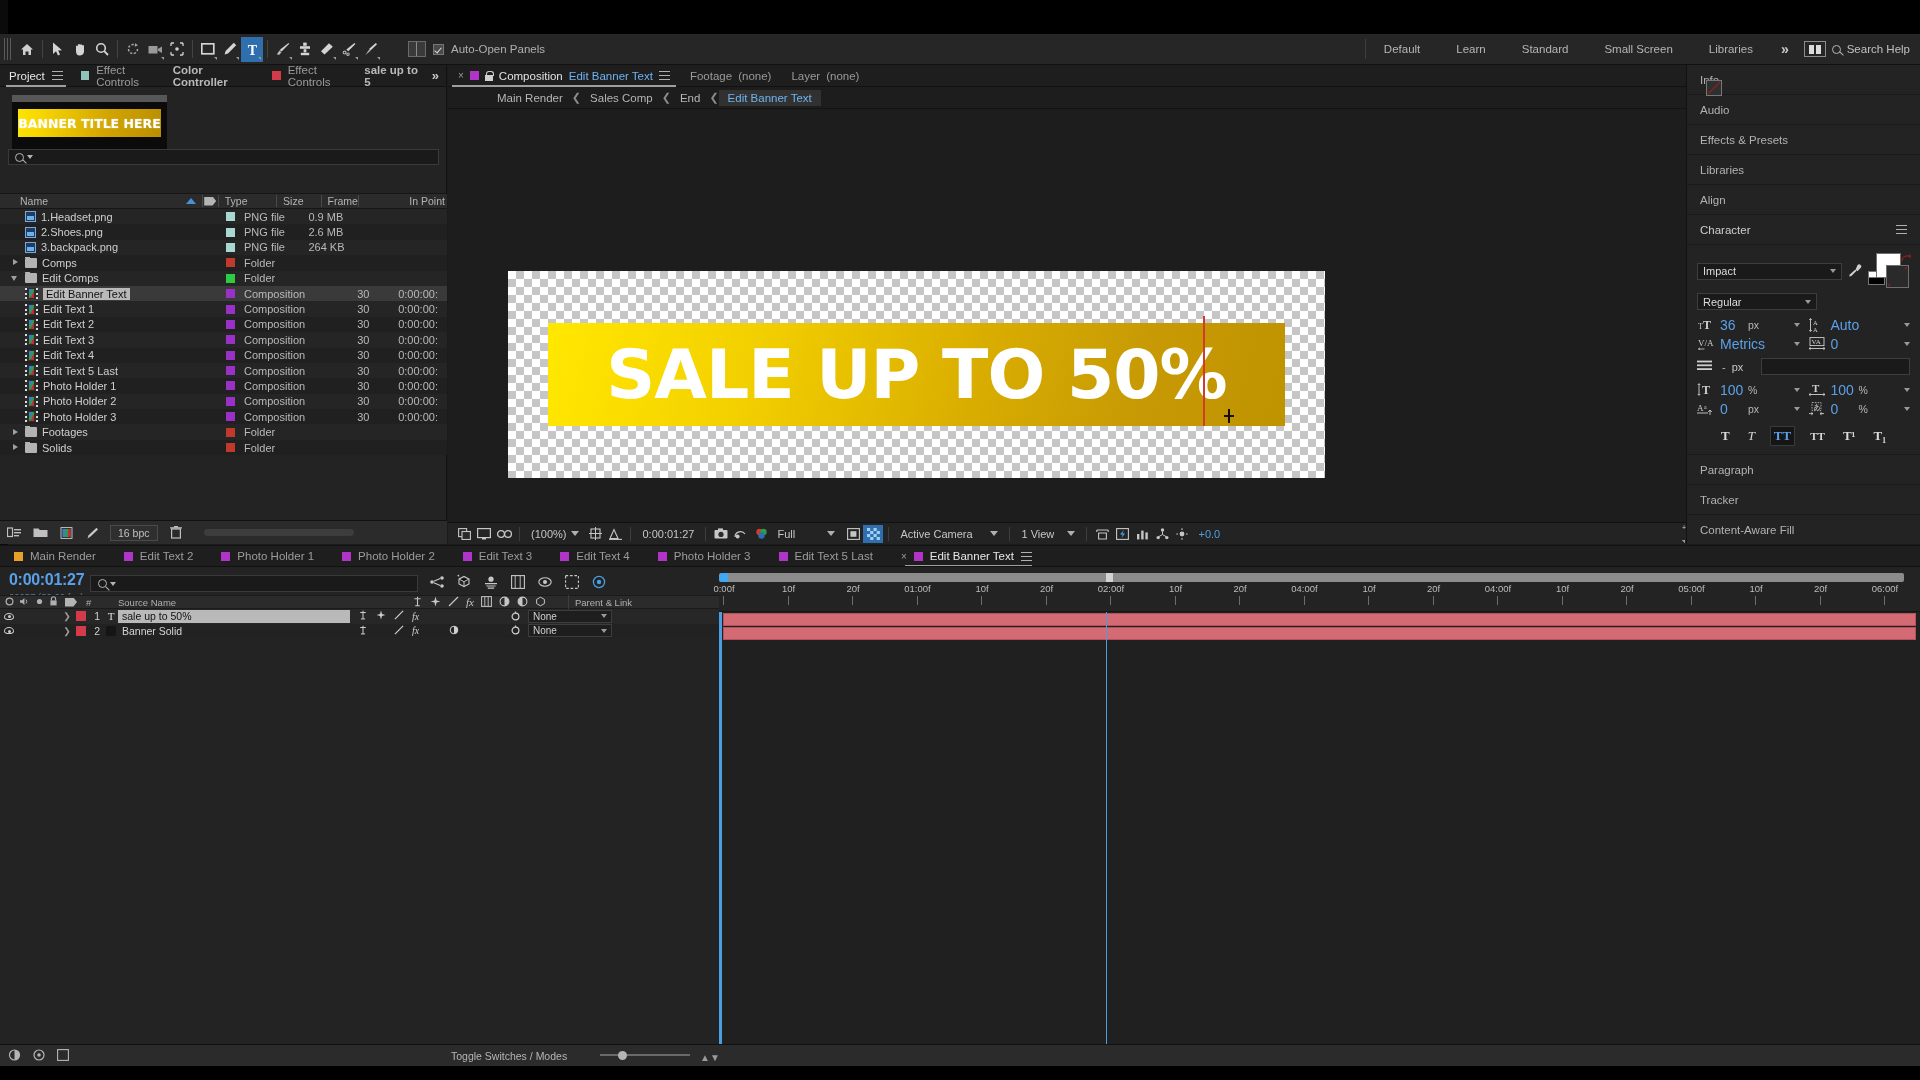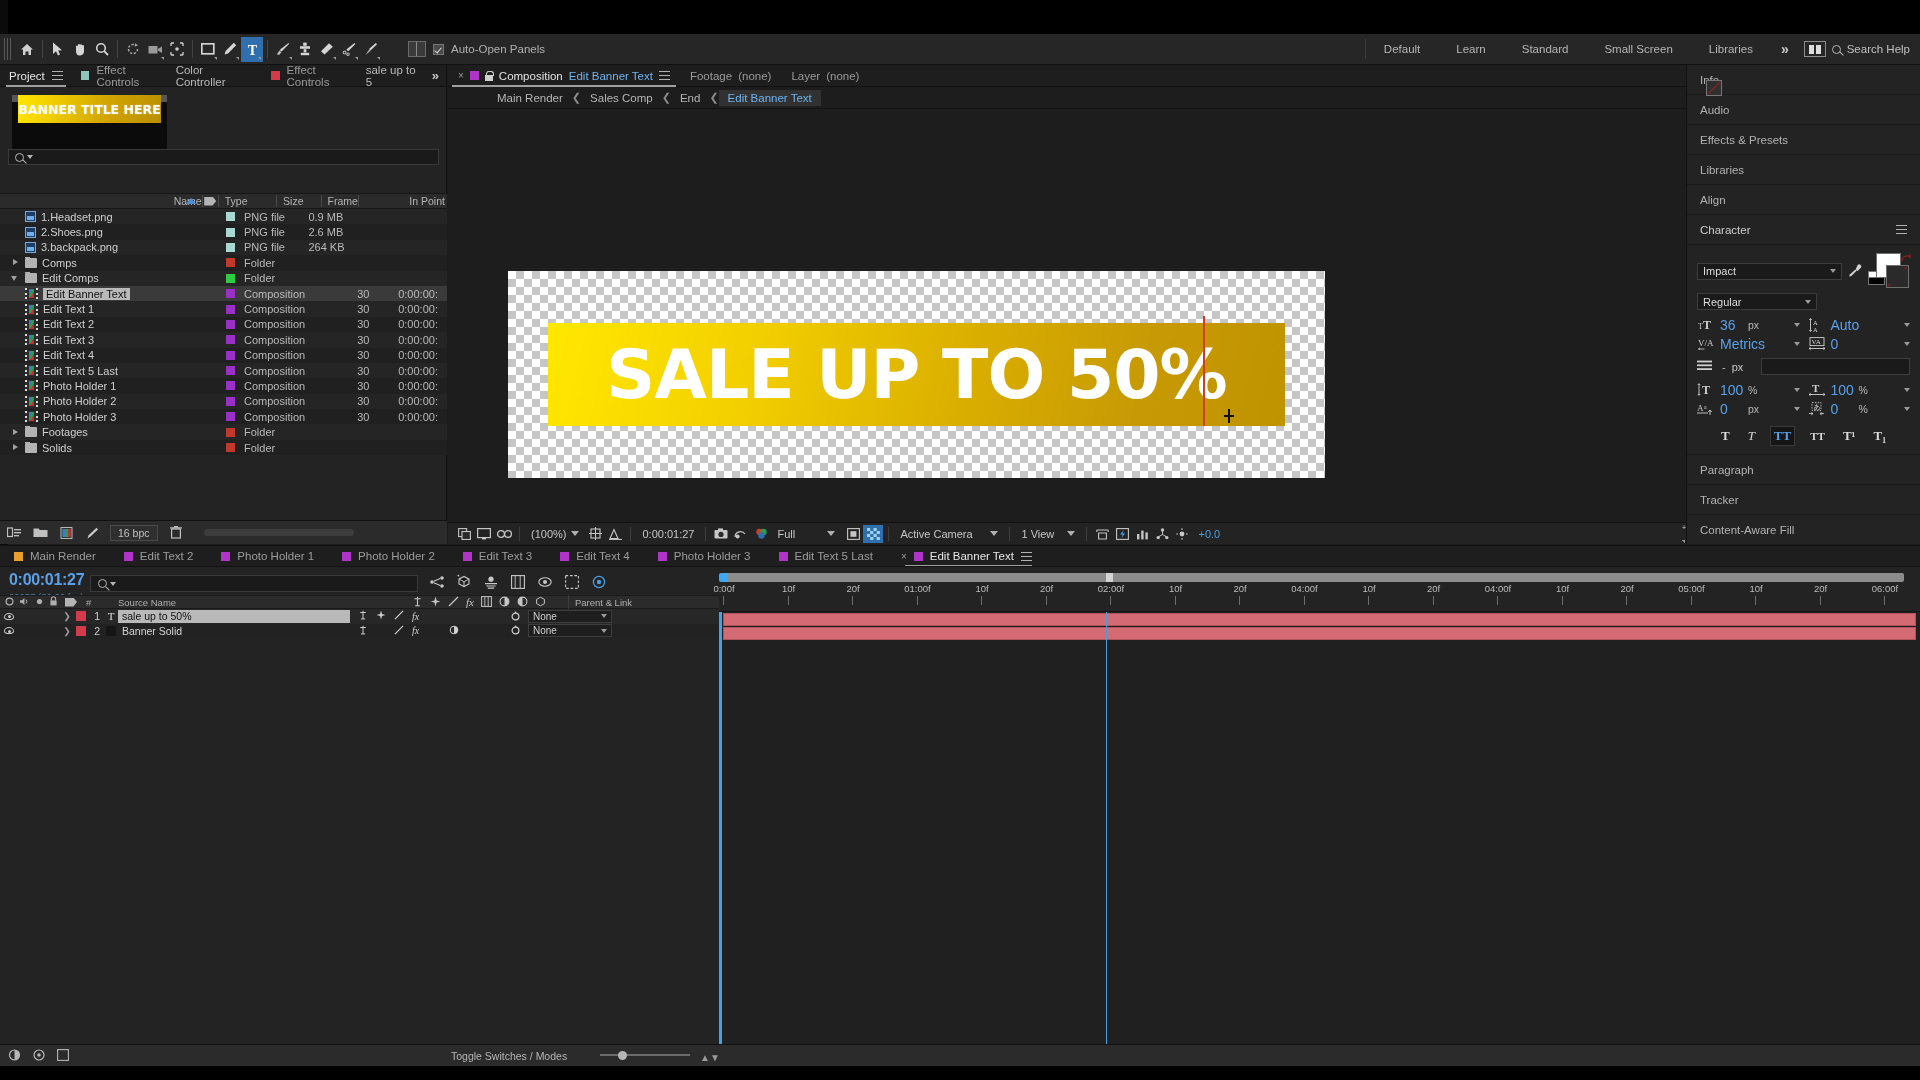--- a/index.html
+++ b/index.html
@@ -52,48 +52,48 @@
     position:absolute; left:0; top:65px; width:447px; height:479px;
     background:#232323; border-right:1px solid #111;
   }
   .ptabs { height:22px; display:flex; align-items:center; background:#1e1e1e; border-bottom:1px solid #111;}
   .ptab { display:flex;align-items:center; gap:7px; padding:0 9px; height:22px; color:#9a9a9a; font-size:11.5px; cursor:default;}
   .ptab.act { color:#e6e6e6; position:relative;}
   .ptab.act:after{content:"";position:absolute;left:6px;right:6px;bottom:0;height:2px;background:#9f9f9f;}
   .sq { width:9px;height:9px; display:inline-block;}
   .hamb { display:inline-block;width:11px;height:9px;
      background:linear-gradient(#b0b0b0 0 1.4px,transparent 1.4px 4px,#b0b0b0 4px 5.4px,transparent 5.4px 8px,#b0b0b0 8px 9.4px);}
-  .ptab .ecsub{color:#b9b9b9;}
+  .ptab .ecsub{color:#b9b9b9;font-weight:bold;}
 
   .pthumbarea{ height:82px; position:relative; }
   .thumbbox{ position:absolute; left:12px; top:8px; width:155px; height:56px; background:#0b0b0b; }
   .thumbbox .topbarlite{position:absolute;left:0;top:0;right:0;height:7px;background:#575757;}
   .banner-prev{
-    position:absolute;left:6px;top:0;width:143px;height:28px;
+    position:absolute;left:6px;top:14px;width:143px;height:28px;
     background:linear-gradient(100deg,#ffe500 0%,#f5d400 18%,#d2a400 62%,#b98f00 100%);
     display:flex;align-items:center;justify-content:center;overflow:hidden;
   }
   .banner-prev span{
     font-family:"DejaVu Sans", sans-serif; font-weight:bold;
     font-size:12.5px; color:#fff; letter-spacing:0px;
     transform:scaleX(1.0); text-shadow:0 0 2px rgba(255,255,255,.4);
     white-space:nowrap;
   }
   .pinfo{position:absolute; left:180px; top:6px; color:#d8d8d8; font-size:11px; line-height:1.65;}
   .pinfo .t1{color:#e8e8e8; font-weight:bold;}
   .pinfo .dd{display:inline-block; width:0;height:0;border-left:4px solid transparent;border-right:4px solid transparent;border-top:5px solid #ddd; margin:0 3px 1px 3px;}
   .pinfo .t2,.pinfo .t3{color:#d0d0d0; font-weight:normal;}
 
   .psearch{ position:absolute; left:8px; top:84px; width:431px; height:16px; background:#1a1a1a; border:1px solid #3a3a3a; display:flex;align-items:center;padding-left:6px;}
   .maglass{width:9px;height:9px;border:1.4px solid #b5b5b5;border-radius:50%;position:relative;display:inline-block;}
   .maglass:after{content:"";position:absolute;right:-4px;bottom:-2px;width:5px;height:1.4px;background:#b5b5b5;transform:rotate(45deg);}
 
   .pcols{ position:absolute;left:0;top:128px;width:447px;height:16px;background:#2b2b2b;border-top:1px solid #161616;border-bottom:1px solid #161616; display:flex;align-items:center;}
   .pcol{ font-size:10.5px;color:#b4b4b4; position:relative; height:16px;line-height:16px;}
-  .pcol.name{width:232px;padding-left:20px;text-align:right;}
+  .pcol.name{width:232px;padding-left:20px;}
   .pcol.lbl{width:18px;}
   .pcol.type{width:66px;}
   .pcol.size{width:50px;}
   .pcol.fr{width:42px;}
   .pcol.ip{width:50px;}
   .colsep{width:1px;height:12px;background:#4a4a4a;}
   .sortarrow{position:absolute; right:6px; top:5px; width:0;height:0;
      border-left:5px solid transparent;border-right:5px solid transparent;border-bottom:6px solid #4a90d9;}
   .tagico{width:12px;height:9px;background:#b4b4b4;
      -webkit-mask:linear-gradient(#000 0 0);

